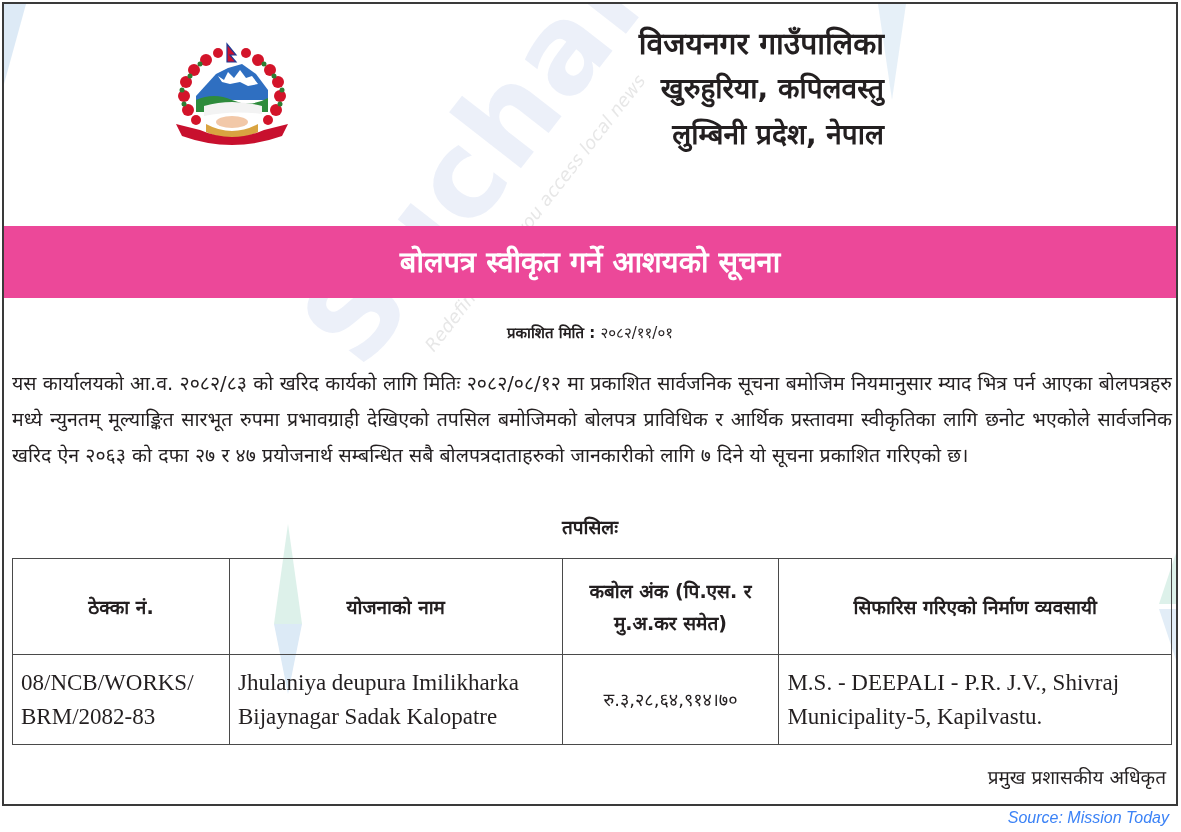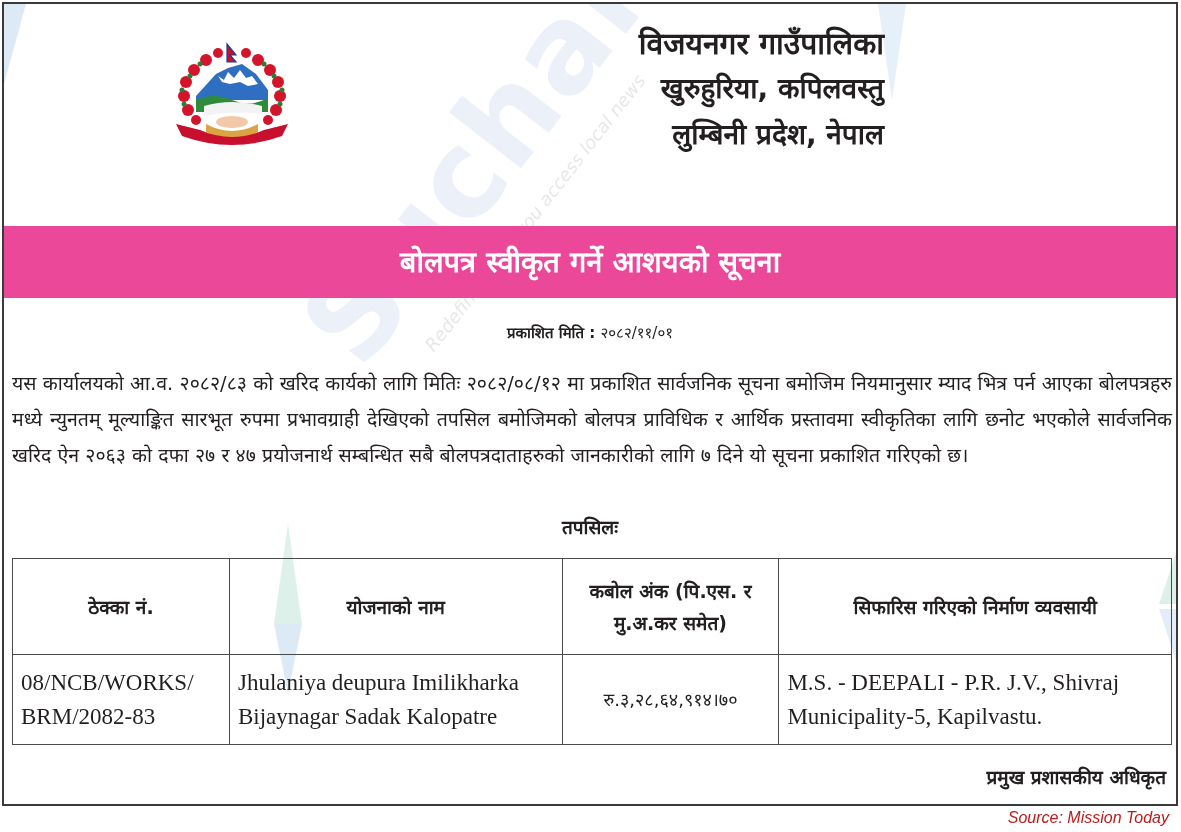--- a/index.html
+++ b/index.html
@@ -46,23 +46,23 @@
 
   table.details {
     position: absolute; left: 8px; top: 554px; width: 1160px;
     border-collapse: collapse; z-index: 1; background: transparent;
   }
   table.details th, table.details td { border: 1.5px solid #4a4a4a; }
   table.details th { height: 96px; font-size: 19px; font-weight: bold; text-align: center; vertical-align: middle; padding: 4px 12px; line-height: 32px; }
   table.details td { height: 90px; font-family: "Liberation Serif", "DejaVu Serif", serif; font-size: 23px; line-height: 34px; padding: 8px; vertical-align: middle; }
   table.details td.amount { text-align: center; font-family: "DejaVu Sans", sans-serif; font-size: 18px; }
 
-  .signature { position: absolute; right: 10px; top: 760px; font-size: 19px; font-weight: bold; z-index: 1; }
+  .signature { position: absolute; right: 10px; top: 760px; font-size: 19px; font-weight: normal; z-index: 1; }
 
-  .source { position: absolute; right: 12px; top: 809px; font-family: "Liberation Sans", sans-serif; font-style: italic; font-size: 16px; color: #b91c1c; }
+  .source { position: absolute; right: 12px; top: 809px; font-family: "Liberation Sans", sans-serif; font-style: italic; font-size: 16px; color: #3b82f6; }
 </style>
 </head>
 <body>
 
 <div class="frame">
 
   <div class="wm-stripe" style="left:0;top:0;width:0;height:0;border-left:22px solid rgba(120,170,220,0.25);border-bottom:80px solid transparent;"></div>
   <div class="wm-stripe" style="left:874px;top:0;width:0;height:0;border-left:14px solid transparent;border-right:14px solid transparent;border-top:96px solid rgba(140,185,225,0.22);"></div>
   <div class="wm-stripe" style="left:270px;top:520px;width:0;height:0;border-left:14px solid transparent;border-right:14px solid transparent;border-bottom:100px solid rgba(120,200,170,0.25);"></div>
   <div class="wm-stripe" style="left:270px;top:620px;width:0;height:0;border-left:14px solid transparent;border-right:14px solid transparent;border-top:70px solid rgba(140,185,225,0.30);"></div>

